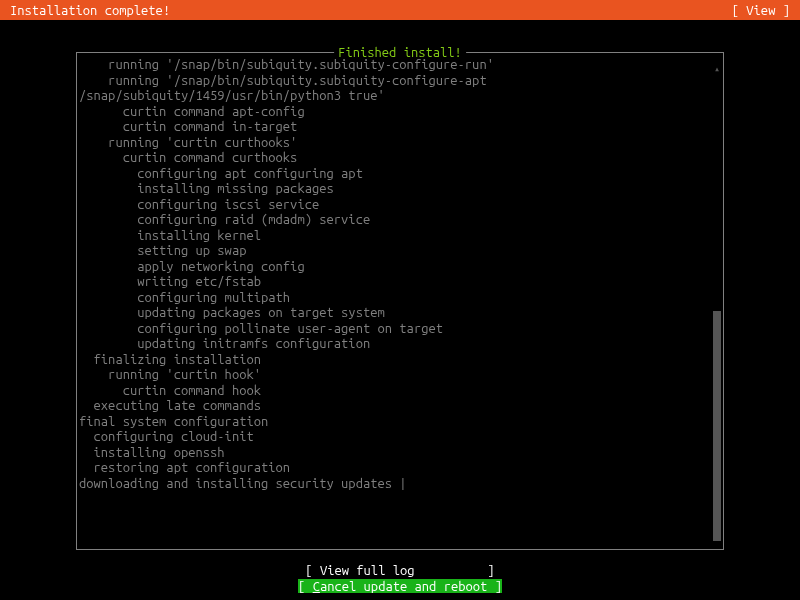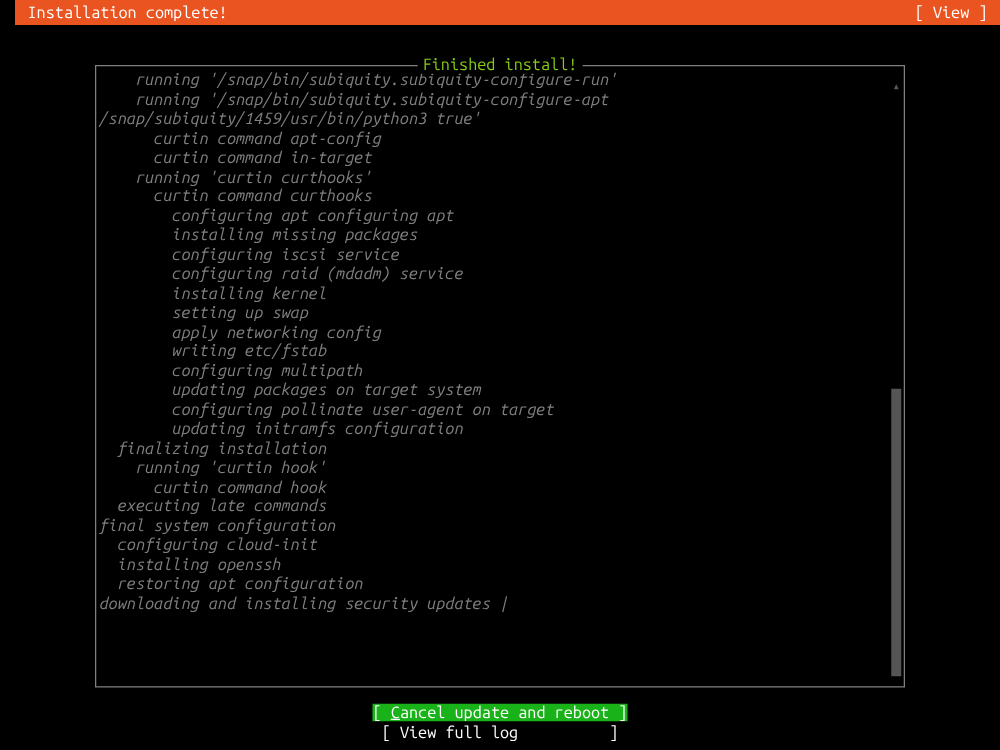--- a/index.html
+++ b/index.html
@@ -17,21 +17,20 @@
       overflow: hidden;
     }
     .header {
       background: #e95420;
       height: 20px;
       display: flex;
       justify-content: space-between;
       align-items: center;
       padding: 0 8px;
       color: #ffffff;
-      margin-left: 12px;
     }
     .header-title {
       padding-left: 2px;
     }
     .header-help {
       padding-right: 2px;
     }
     .content-area {
       padding: 32px 76px 8px 76px;
     }
@@ -52,21 +51,20 @@
       white-space: nowrap;
     }
     .log-lines {
       color: #808080;
       line-height: 15.5px;
       white-space: pre;
       font-family: inherit;
     }
     .log-line {
       white-space: pre;
-      font-style: italic;
     }
     .scrollbar {
       position: absolute;
       right: 2px;
       top: 10px;
       width: 8px;
       height: 480px;
     }
     .scrollbar-arrow-up {
       color: #555;
@@ -110,16 +108,16 @@
   <div class="log-box">
     <span class="log-box-title"> Finished install! </span>
     <div class="log-lines" id="log-output"><div class="log-line">    running '/snap/bin/subiquity.subiquity-configure-run'</div><div class="log-line">    running '/snap/bin/subiquity.subiquity-configure-apt</div><div class="log-line">/snap/subiquity/1459/usr/bin/python3 true'</div><div class="log-line">      curtin command apt-config</div><div class="log-line">      curtin command in-target</div><div class="log-line">    running 'curtin curthooks'</div><div class="log-line">      curtin command curthooks</div><div class="log-line">        configuring apt configuring apt</div><div class="log-line">        installing missing packages</div><div class="log-line">        configuring iscsi service</div><div class="log-line">        configuring raid (mdadm) service</div><div class="log-line">        installing kernel</div><div class="log-line">        setting up swap</div><div class="log-line">        apply networking config</div><div class="log-line">        writing etc/fstab</div><div class="log-line">        configuring multipath</div><div class="log-line">        updating packages on target system</div><div class="log-line">        configuring pollinate user-agent on target</div><div class="log-line">        updating initramfs configuration</div><div class="log-line">  finalizing installation</div><div class="log-line">    running 'curtin hook'</div><div class="log-line">      curtin command hook</div><div class="log-line">  executing late commands</div><div class="log-line">final system configuration</div><div class="log-line">  configuring cloud-init</div><div class="log-line">  installing openssh</div><div class="log-line">  restoring apt configuration</div><div class="log-line">downloading and installing security updates |</div></div>
     <div class="scrollbar">
       <div class="scrollbar-arrow-up">▴</div>
       <div class="scrollbar-thumb"></div>
     </div>
   </div>
 
   <div class="buttons">
+    <div class="button-row"><span>[ </span><span>View full log</span><span>          ]</span></div>
     <div class="button-row"><span class="button-selected"><span>[ </span><span class="underline">C</span><span>ancel update and reboot ]</span></span></div>
-    <div class="button-row"><span>[ </span><span>View full log</span><span>          ]</span></div>
   </div>
 </div>
 
 </body></html>

